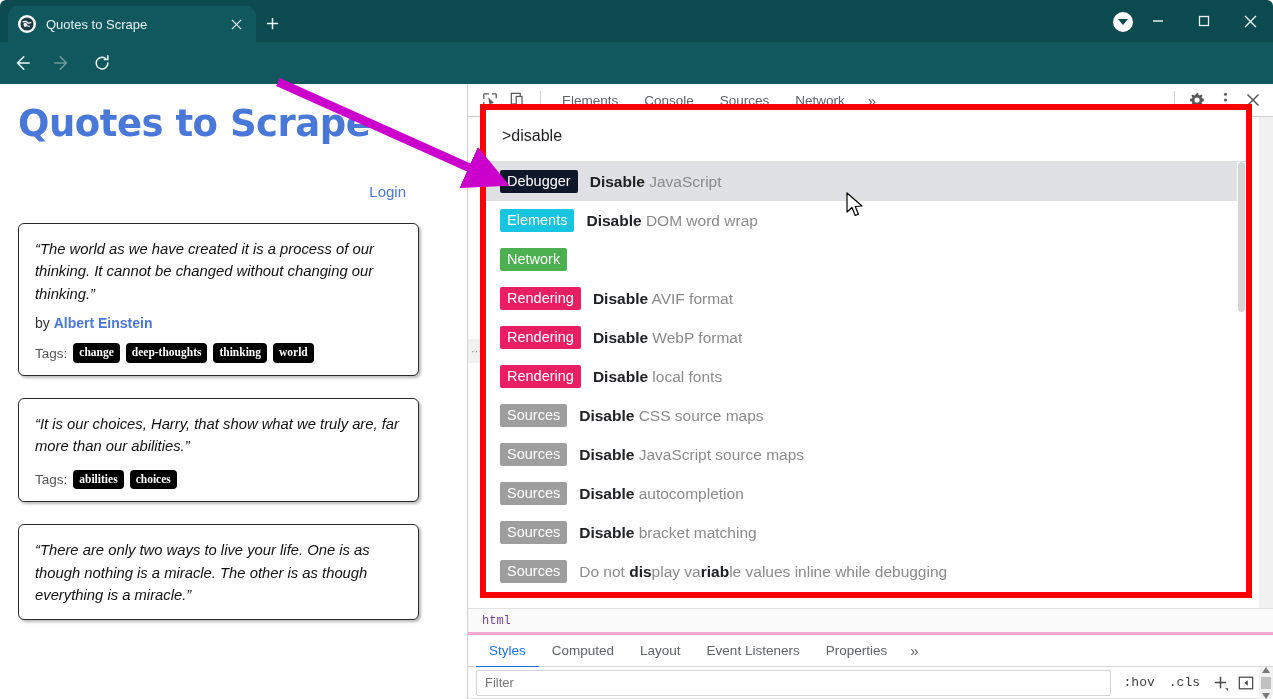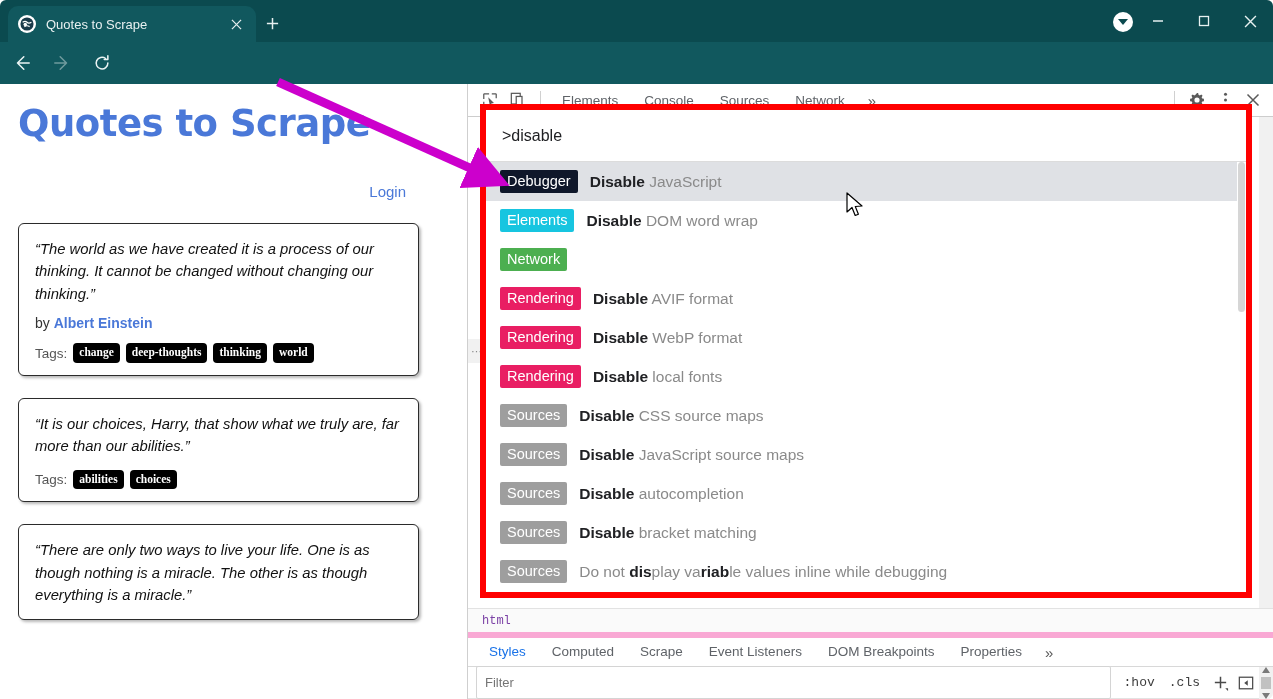--- a/index.html
+++ b/index.html
@@ -129,30 +129,30 @@
 
   .dt-crumbs {
     position:absolute; left:0; bottom:0; width:100%; height:24px;
     border-top:1px solid #e2e2e2; background:#fafafa;
     display:flex; align-items:center; padding-left:14px;
   }
   .crumb { font-size:12px; color:#7a3fa5; font-family:"Liberation Mono", monospace; }
 
   .dt-sidebar-tabs {
     flex:0 0 35px; height:35px; display:flex; align-items:center;
-    border-top:6px solid #f9a8d4; border-bottom:1px solid #d8d8d8; background:#fff;
+    border-top:3px solid #f9a8d4; border-bottom:1px solid #d8d8d8; background:#fff;
     padding-left:8px;
   }
   .sb-tab { font-size:13.5px; color:#5f6368; padding:0 13px; height:34px; line-height:34px; white-space:nowrap; }
   .sb-tab.active { color:#1a73e8; border-bottom:2px solid #1a73e8; }
   .sb-more { font-size:15px; color:#5a5a5a; padding:0 10px; }
 
   .dt-filterbar { flex:0 0 32px; height:32px; display:flex; align-items:center; background:#fff; border-bottom:1px solid #e2e2e2; }
   .filter-input {
-    flex:1 1 auto; margin:4px 6px 4px 8px; height:33px; border:1px solid #d4d4d4; border-radius:2px;
+    flex:1 1 auto; margin:4px 6px 4px 8px; height:26px; border:1px solid #d4d4d4; border-radius:2px;
     font-size:13px; color:#1d4ed8; padding:0 8px; background:#fff; font-family:"Liberation Sans", sans-serif;
   }
   .filter-btn { font-family:"Liberation Mono", monospace; font-size:13px; color:#3c3c3c; padding:0 7px; }
   .filter-icon { width:26px; height:24px; display:flex; align-items:center; justify-content:center; color:#5a5a5a; }
   .dt-scroll-right {
     position:absolute; right:0; top:0; width:14px; height:100%; background:#f1f1f1;
   }
 
   
   .palette-frame {
@@ -400,23 +400,22 @@
       <div class="dt-drag-handle">⋯</div>
       <div class="dt-scroll-right"></div>
       <div class="dt-crumbs">
         <span class="crumb">html</span>
       </div>
     </div>
 
     <div class="dt-sidebar-tabs">
       <div class="sb-tab active">Styles</div>
       <div class="sb-tab">Computed</div>
-      <div class="sb-tab">Scrape</div>
+      <div class="sb-tab">Layout</div>
       <div class="sb-tab">Event Listeners</div>
-      <div class="sb-tab">DOM Breakpoints</div>
       <div class="sb-tab">Properties</div>
       <div class="sb-more">»</div>
     </div>
 
     <div class="dt-filterbar">
       <input class="filter-input" placeholder="Filter" style="">
       <div class="filter-btn">:hov</div>
       <div class="filter-btn">.cls</div>
       <div class="filter-icon">
         <svg width="17" height="17" viewBox="0 0 18 18">

